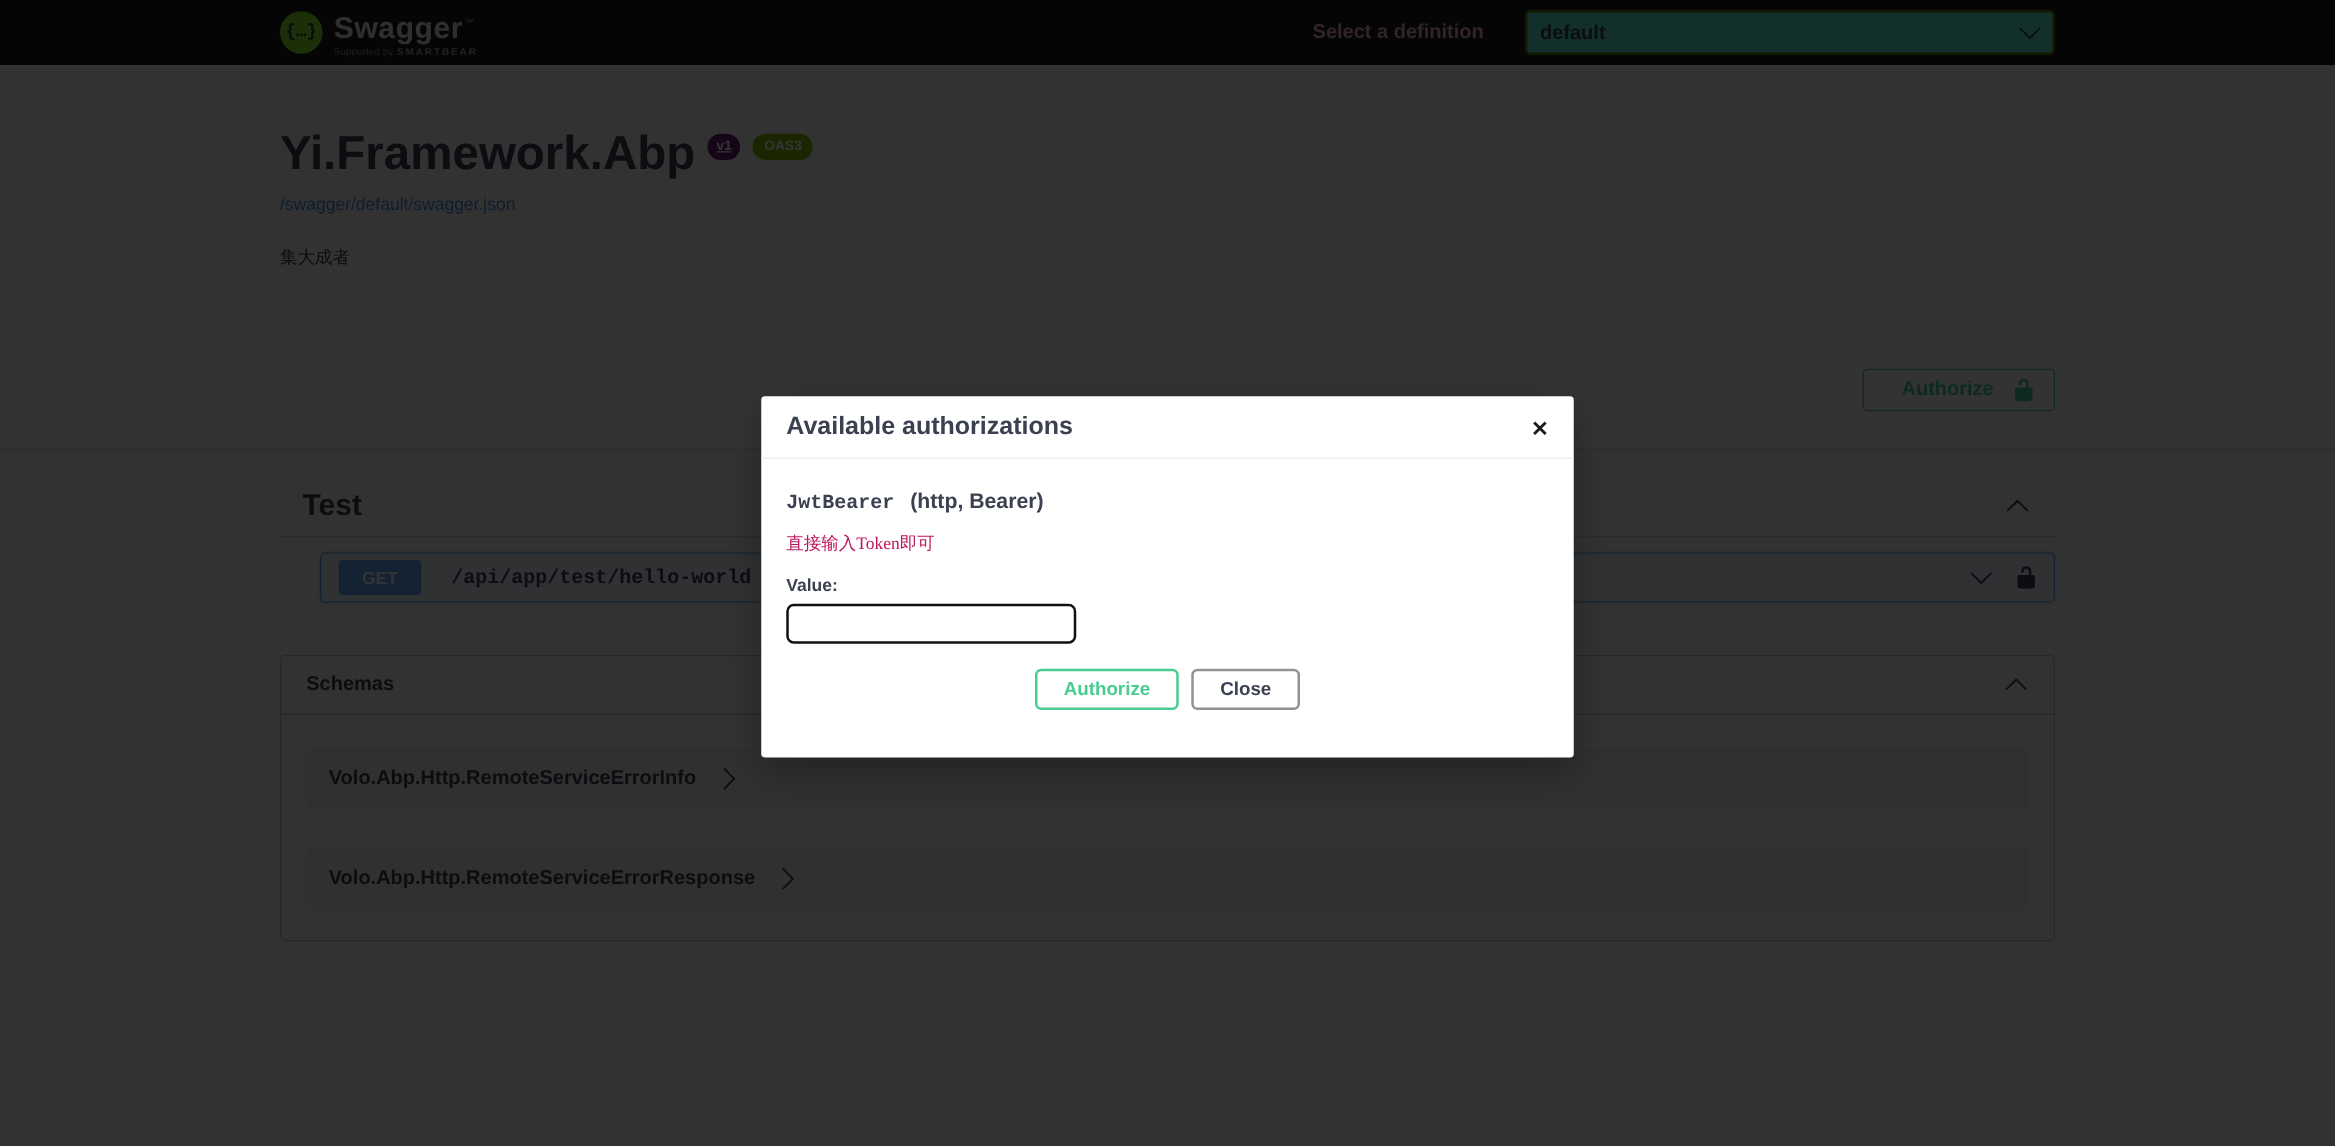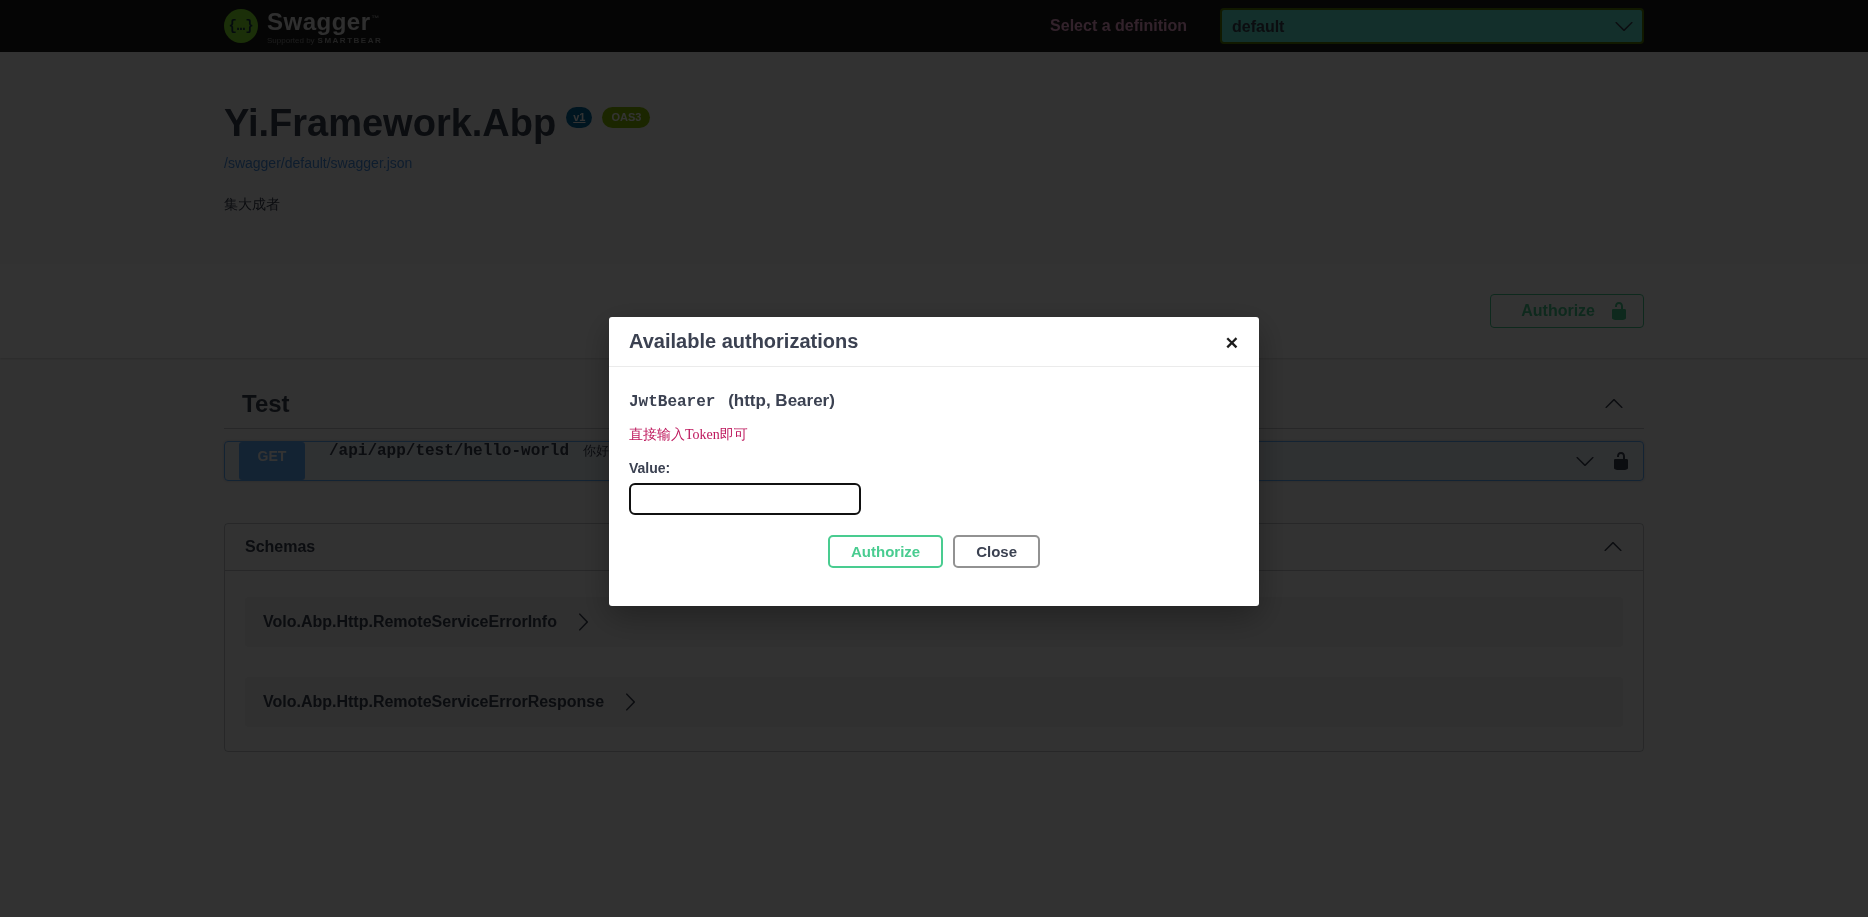--- a/index.html
+++ b/index.html
@@ -40,21 +40,21 @@
   }
   .select-caret { position: absolute; right: 10px; top: 8px; pointer-events: none; display: inline-flex; }
 
   
   .info { margin-top: 50px; }
   .title { margin: 0; font-size: 38px; font-weight: bold; color: #3b4151; display: flex; align-items: center; }
   .badge {
     display: inline-block; font-size: 11px; font-weight: bold; color: #fff;
     border-radius: 57px; padding: 4px 9px; margin-left: 10px; position: relative; top: -6px; line-height: 13px;
   }
-  .badge.version { background: #0369a1; padding: 4px 7px; text-decoration: underline; }
+  .badge.version { background: #701a75; padding: 4px 7px; text-decoration: underline; }
   .badge.oas3 { background: #89bf04; }
   .spec-link { display: inline-block; margin-top: 10px; color: #4990e2; font-size: 14px; text-decoration: none; }
   .description { margin: 24px 0 0; font-size: 14px; color: #3b4151; }
 
   
   .scheme-container { margin-top: 50px; padding: 30px 0; background: #ffffff; box-shadow: 0 1px 2px 0 rgba(0,0,0,.15); }
   .auth-wrapper { display: flex; justify-content: flex-end; }
   .btn { cursor: pointer; font-family: "Liberation Sans", sans-serif; background: transparent; }
   .authorize-main {
     display: flex; align-items: center; gap: 14px;
@@ -64,24 +64,24 @@
   .authorize-main .lock-wrap { display: inline-flex; }
 
   
   .opblock-tag {
     margin: 22px 0 0; display: flex; align-items: center; justify-content: space-between;
     font-size: 24px; font-weight: bold; color: #3b4151;
     padding: 10px 20px 10px 18px; border-bottom: 1px solid rgba(59,65,81,.3);
   }
   .opblock {
     margin-top: 12px; height: 40px;
-    display: flex; 
+    display: flex; align-items: center;
     border: 1px solid #61affe; background: rgba(97,175,254,.1);
     border-radius: 4px; box-shadow: 0 0 3px rgba(0,0,0,.19);
-    padding: 0 12px 0 14px; cursor: pointer;
+    padding: 0 12px 0 14px; cursor: pointer; margin-left: 32px;
   }
   .method-badge {
     background: #61affe; color: #fff; font-weight: bold; font-size: 14px;
     border-radius: 3px; width: 66px; text-align: center; padding: 7px 0; line-height: 14px;
   }
   .path { font-family: "Liberation Mono", monospace; font-weight: bold; font-size: 16px; color: #3b4151; margin-left: 24px; }
   .summary { font-size: 13px; color: #3b4151; margin-left: 14px; }
   .op-icons { margin-left: auto; display: flex; align-items: center; gap: 16px; }
 
   

